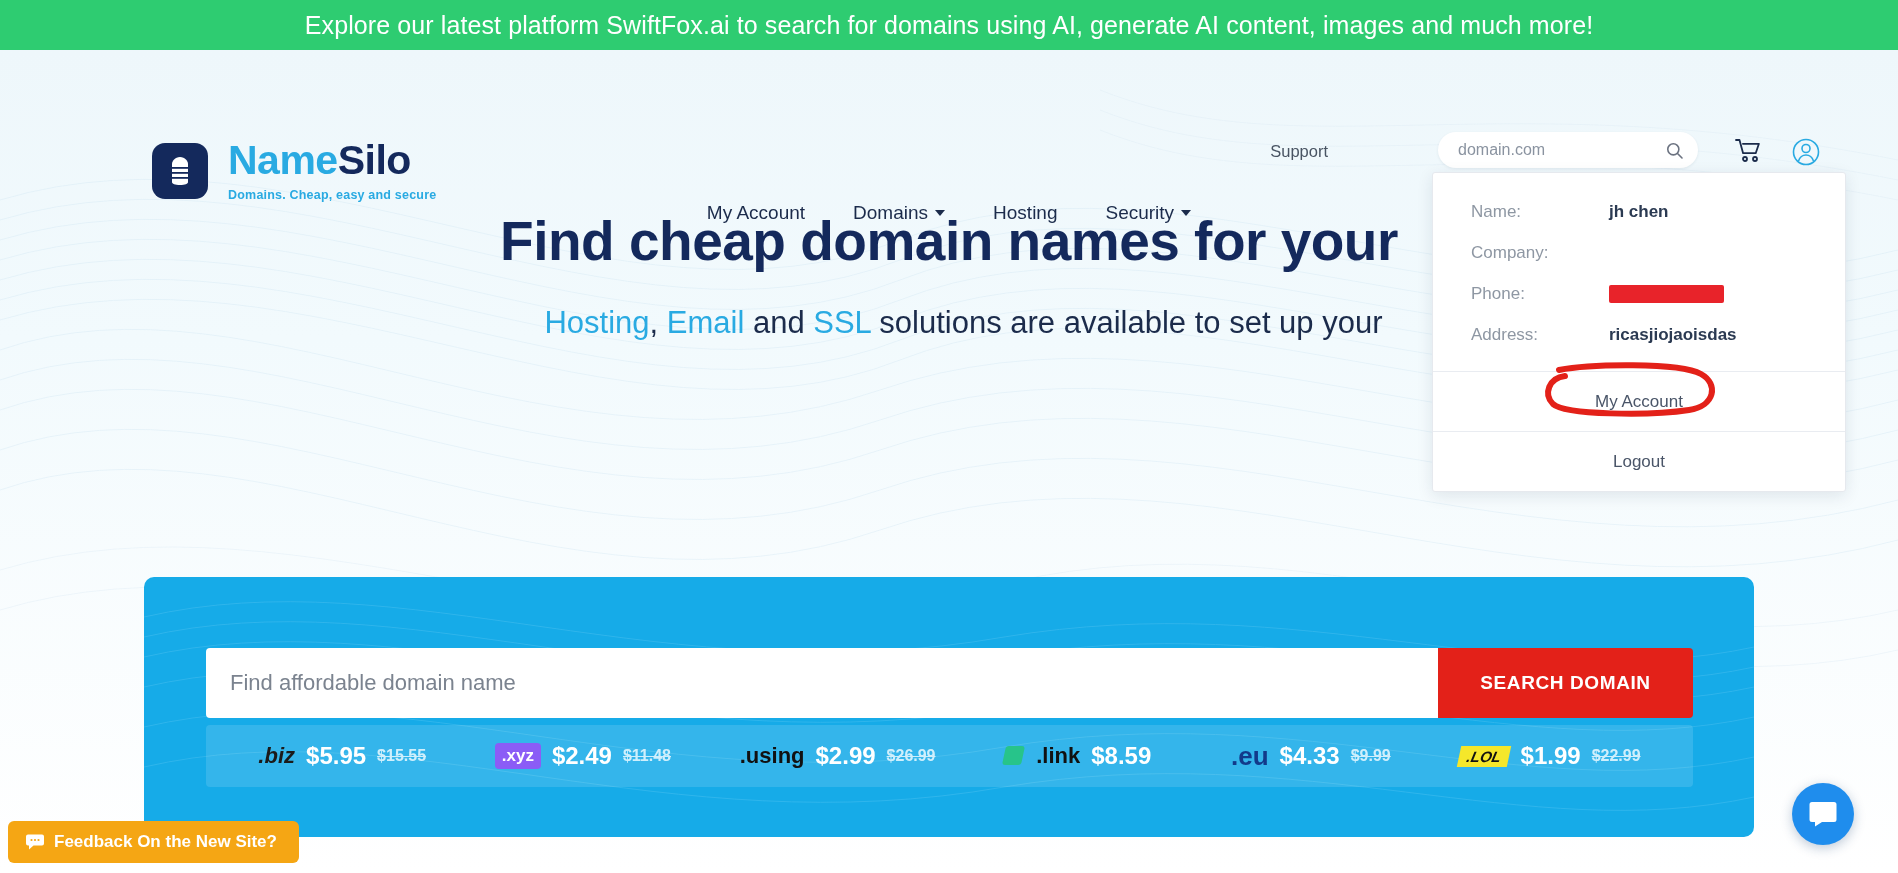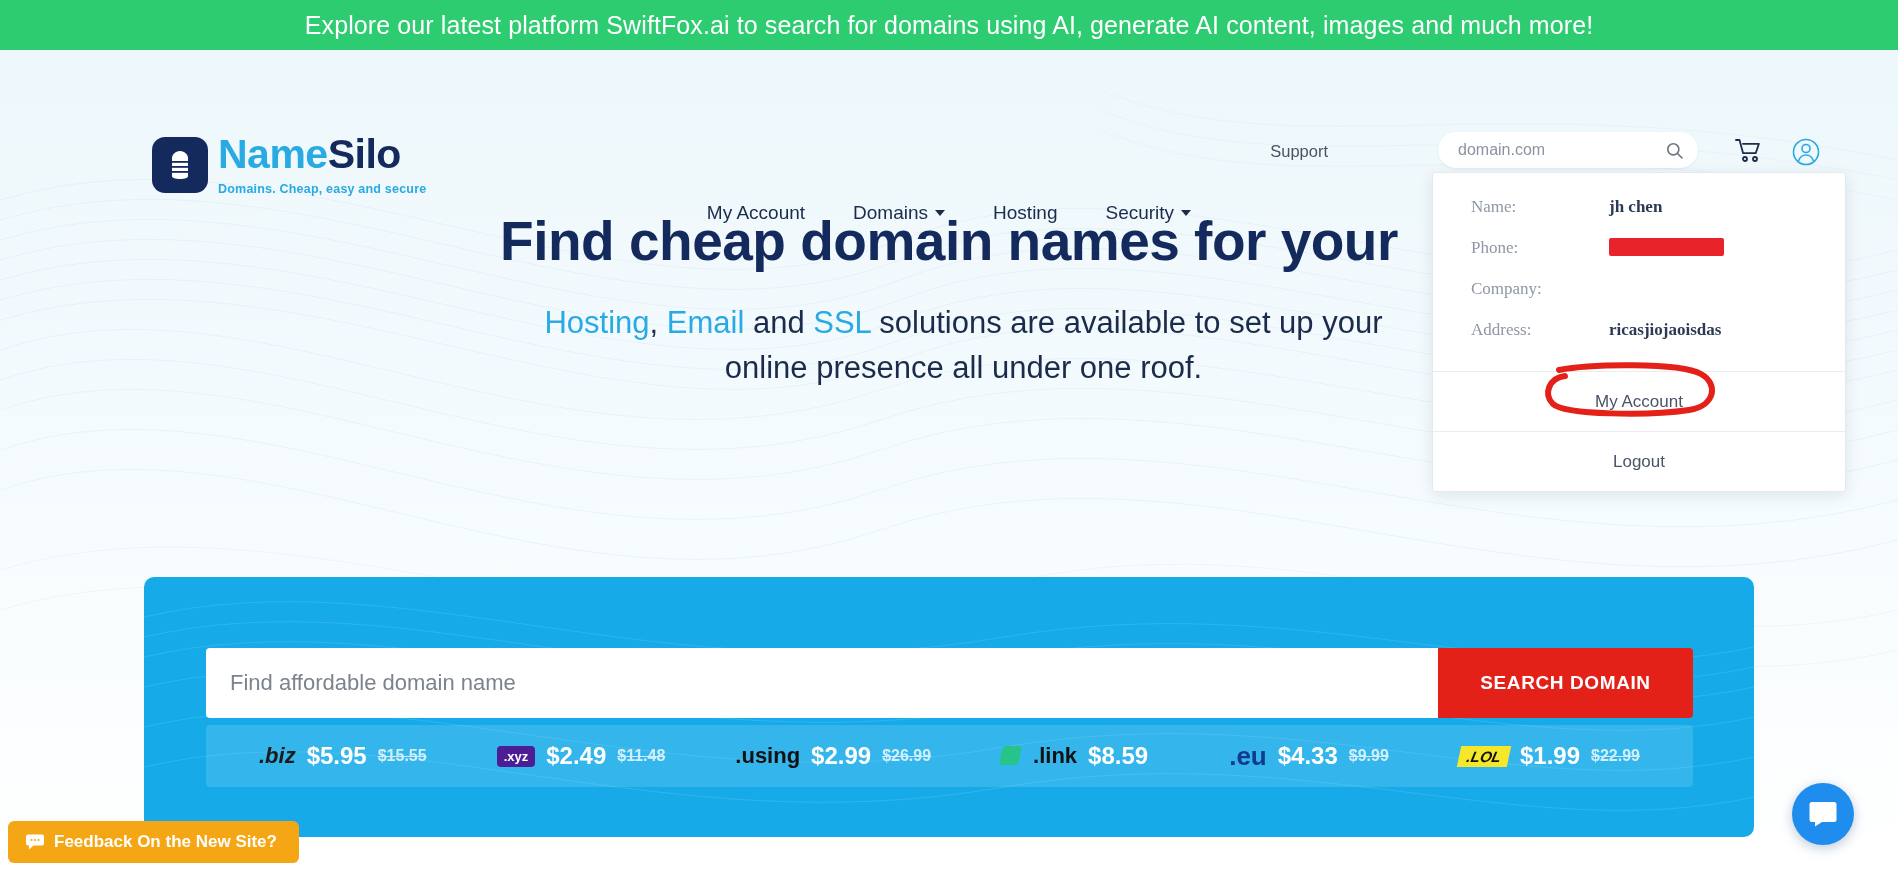--- a/index.html
+++ b/index.html
@@ -45,24 +45,24 @@
   
   .header {
     position: relative;
     z-index: 20;
     height: 120px;
     padding: 0 158px 0 150px;
   }
   .logo-wrap {
     position: absolute;
     left: 152px;
-    top: 84px;
-    display: flex;
-    align-items: center;
-    gap: 10px;
+    top: 90px;
+    display: flex;
+    align-items: center;
+    gap: 20px;
     justify-content: flex-end;
   }
   .logo-mark {
     width: 56px;
     height: 56px;
     border-radius: 13px;
     background: #14295c;
     display: flex;
     align-items: center;
     justify-content: center;
@@ -163,23 +163,23 @@
     width: 414px;
     background: #ffffff;
     border: 1px solid #e6e9ee;
     border-radius: 3px;
     box-shadow: 0 4px 16px rgba(20,40,70,0.10);
     z-index: 60;
   }
   .dd-info { padding: 18px 0 16px 0; }
   .dd-row {
     display: flex;
+    align-items: center;
     padding: 6px 0 6px 38px;
     height: 41px;
-    font-family: Liberation Serif, serif;
   }
   .dd-label {
     width: 138px;
     font-size: 17px;
     color: #8e97a3;
   }
   .dd-value {
     font-size: 17px;
     color: #2b3a52;
     font-weight: 700;
@@ -301,23 +301,23 @@
   }
   .tld-item {
     display: flex;
     align-items: center;
     gap: 11px;
     white-space: nowrap;
   }
   .tld-badge { font-size: 22px; font-weight: 700; }
   .tld-biz { color: #1b1b1b; font-style: italic; }
   .tld-xyz {
-    background: #4c1d95;
+    background: #8b5cf6;
     color: #ffffff;
-    font-size: 13px;
+    font-size: 17px;
     font-weight: 700;
     padding: 3px 7px;
     border-radius: 4px;
   }
   .tld-shop { color: #111111; font-weight: 700; }
   .tld-link { color: #111111; font-weight: 700; }
   .link-glyph {
     display: inline-block;
     width: 19px; height: 19px;
     background: #27c48a;
@@ -479,26 +479,26 @@
     </div>
   </div>
 
   <div class="account-dropdown">
     <div class="dd-info">
       <div class="dd-row">
         <span class="dd-label">Name:</span>
         <span class="dd-value">jh chen</span>
       </div>
       <div class="dd-row">
+        <span class="dd-label">Company:</span>
+        <span class="dd-value"></span>
+      </div>
+      <div class="dd-row">
         <span class="dd-label">Phone:</span>
         <span class="redaction"></span>
-      </div>
-      <div class="dd-row">
-        <span class="dd-label">Company:</span>
-        <span class="dd-value"></span>
       </div>
       <div class="dd-row">
         <span class="dd-label">Address:</span>
         <span class="dd-value">ricasjiojaoisdas</span>
       </div>
     </div>
 
     <div class="dd-action">
       <span>My Account</span>
       <svg class="annot-circle" viewBox="0 0 200 62" fill="none">
@@ -510,21 +510,20 @@
       <span>Logout</span>
     </div>
   </div>
 
   <div class="hero">
     <h1 class="hero-title">Find cheap domain names for your</h1>
     <div class="hero-sub">
       <div>
         <span class="hl">Hosting</span><span>, </span><span class="hl">Email</span><span> and </span><span class="hl">SSL</span><span> solutions are available to set up your</span>
       </div>
-      <div>online presence all under one roof.</div>
     </div>
   </div>
 
   <div class="search-panel">
     <svg class="panel-waves" viewBox="0 0 1610 260" preserveAspectRatio="none">
       <g fill="none" stroke="#8fdcfb" stroke-width="1" opacity="0.6">
         <path d="M0,40 C260,-20 520,120 860,60 C1160,10 1380,120 1610,70"></path>
         <path d="M0,60 C260,0 520,140 860,80 C1160,30 1380,140 1610,90"></path>
         <path d="M0,80 C260,20 520,160 860,100 C1160,50 1380,160 1610,110"></path>
         <path d="M0,110 C260,50 520,190 860,130 C1160,80 1380,190 1610,140"></path>

